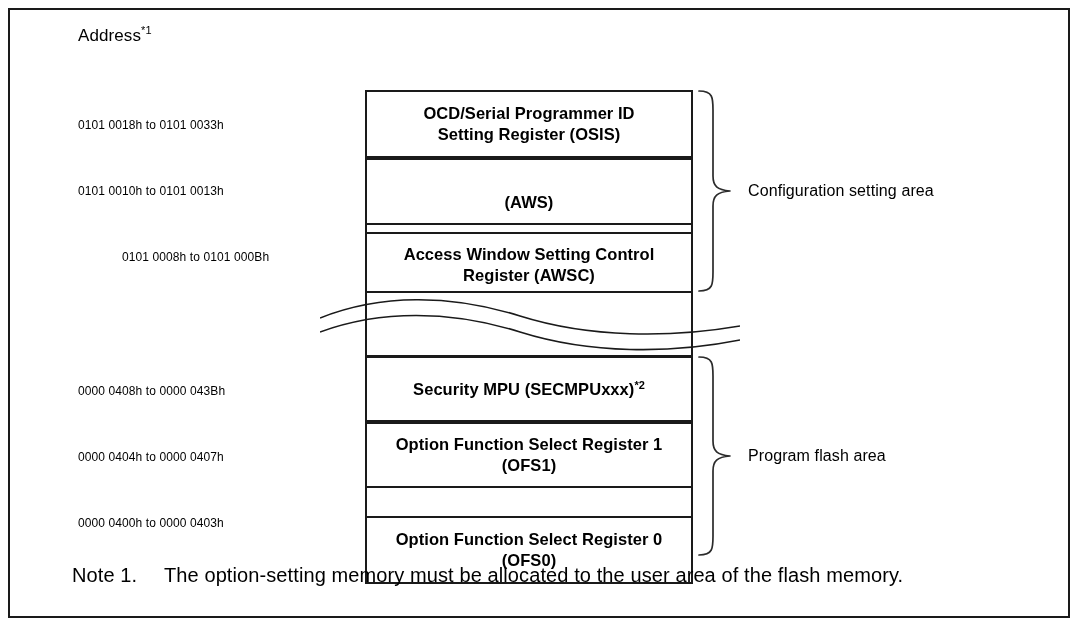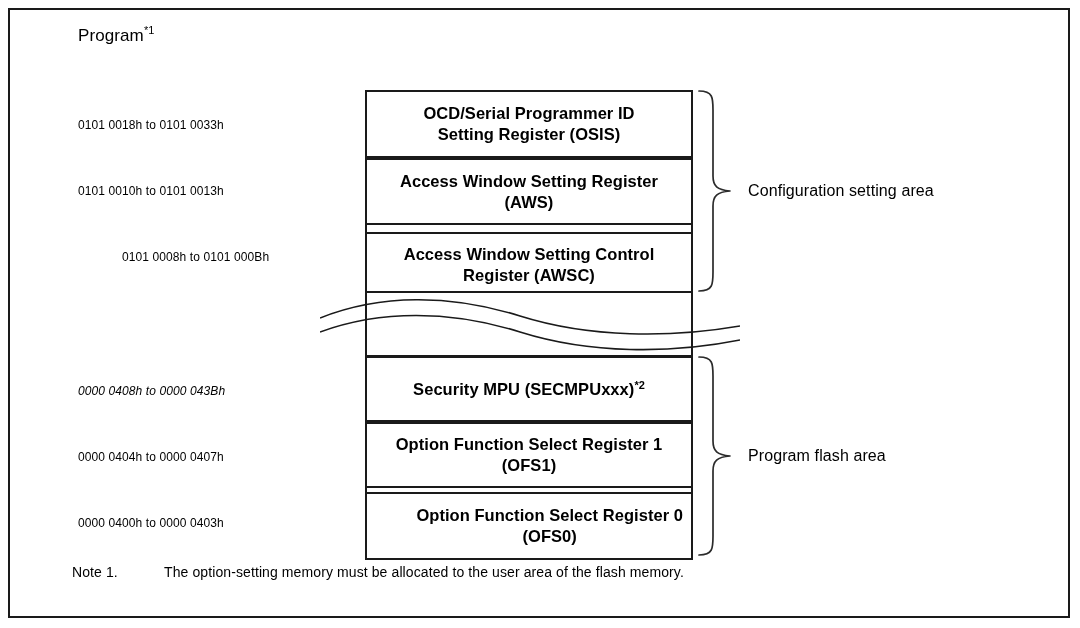--- a/index.html
+++ b/index.html
@@ -118,70 +118,70 @@
     font-size: 16px;
     letter-spacing: 0.1px;
     white-space: nowrap;
   }
 
   
   .note {
     position: absolute;
     left: 72px;
     top: 564px;
-    font-size: 14px;
+    font-size: 20px;
     letter-spacing: 0.1px;
     white-space: nowrap;
   }
   .note-label {
     display: inline-block;
     min-width: 92px;
   }
 </style>
 </head>
 <body>
 
 <div id="figure">
 
   <div class="outer-frame"></div>
 
-  <div class="address-heading"><span>Program</span><span class="sup">*1</span></div>
+  <div class="address-heading"><span>Address</span><span class="sup">*1</span></div>
 
   <div class="addr" style="top:115px;">0101 0018h to 0101 0033h</div>
   <div class="addr" style="top:181px;">0101 0010h to 0101 0013h</div>
   <div class="addr" style="top:247px;margin-left:44px;">0101 0008h to 0101 000Bh</div>
-  <div class="addr" style="top:381px;font-style:italic;">0000 0408h to 0000 043Bh</div>
+  <div class="addr" style="top:381px;">0000 0408h to 0000 043Bh</div>
   <div class="addr" style="top:447px;">0000 0404h to 0000 0407h</div>
   <div class="addr" style="top:513px;">0000 0400h to 0000 0403h</div>
 
   <div class="map-box"></div>
 
   <div class="cell" style="top:90px; height:68px;">
     <span class="cell-text"><span>OCD/Serial Programmer ID</span><br><span>Setting Register (OSIS)</span></span>
   </div>
 
   <div class="cell" style="top:158px; height:67px;">
-    <span class="cell-text"><span>Access Window Setting Register</span><br><span>(AWS)</span></span>
+    <span class="cell-text"><br><span>(AWS)</span></span>
   </div>
 
   <div class="cell" style="top:232px; height:66px;">
     <span class="cell-text"><span>Access Window Setting Control</span><br><span>Register (AWSC)</span></span>
   </div>
 
   <div class="cell" style="top:291px; height:66px;"></div>
 
   <div class="cell" style="top:356px; height:66px;">
     <span class="cell-text"><span>Security MPU (SECMPUxxx)</span><span class="sup">*2</span></span>
   </div>
 
   <div class="cell" style="top:422px; height:66px;">
     <span class="cell-text"><span>Option Function Select Register 1</span><br><span>(OFS1)</span></span>
   </div>
 
-  <div class="cell" style="top:492px; height:68px;justify-content:flex-end;">
+  <div class="cell" style="top:516px; height:68px;">
     <span class="cell-text"><span>Option Function Select Register 0</span><br><span>(OFS0)</span></span>
   </div>
 
   <div class="break-band">
     <svg width="420" height="72" viewBox="0 0 420 72" fill="none" xmlns="http://www.w3.org/2000/svg">
       <path d="M0 30 C 60 6, 130 6, 200 28 C 270 50, 350 50, 420 38" stroke="#1a1a1a" stroke-width="1.6" fill="none"></path>
       <path d="M0 44 C 60 22, 130 22, 200 44 C 270 66, 350 66, 420 52" stroke="#1a1a1a" stroke-width="1.6" fill="none"></path>
     </svg>
   </div>
 

